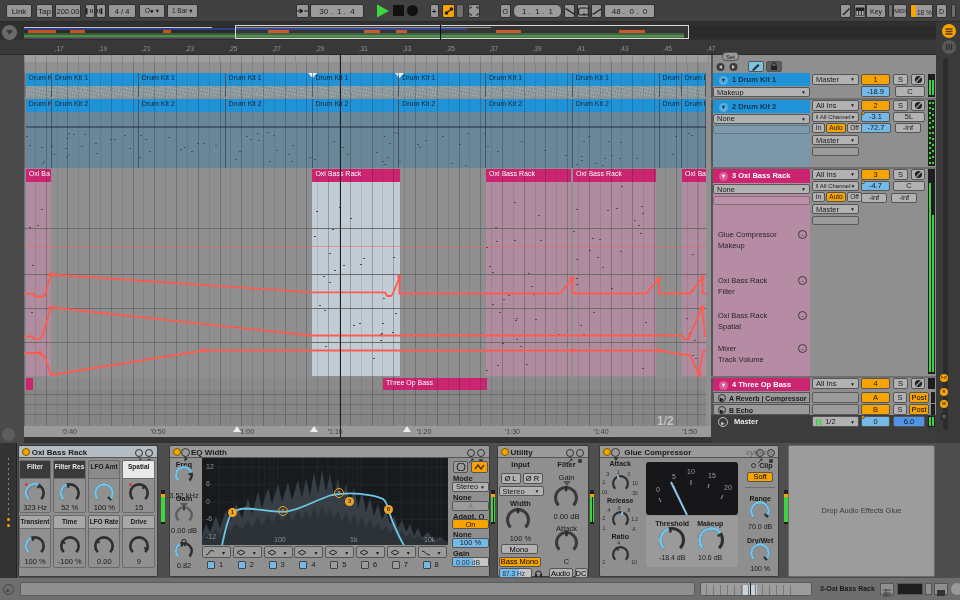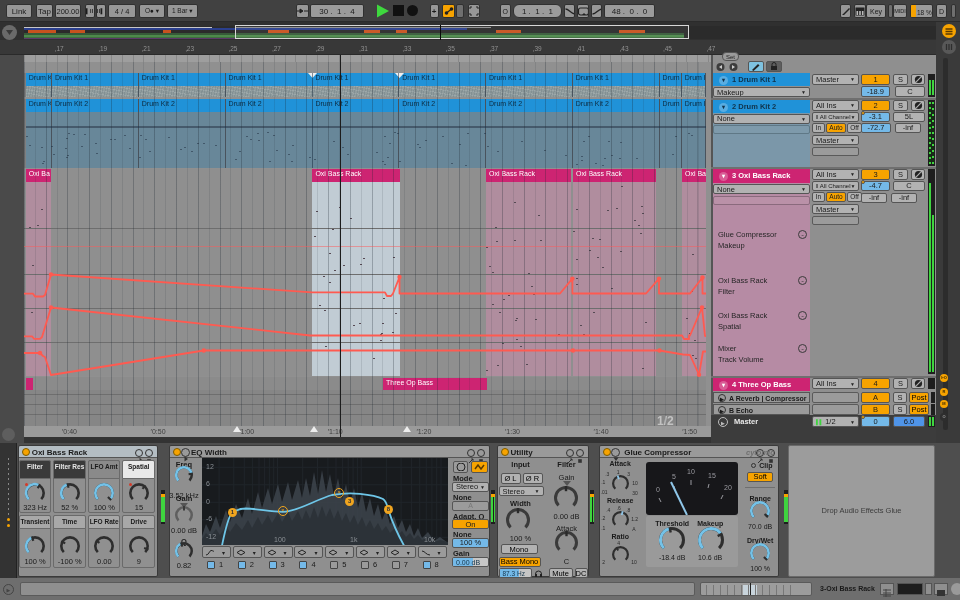--- a/index.html
+++ b/index.html
@@ -758,21 +758,21 @@
       <path d="M6.6,21.4 A10.5,10.5 0 1,1 21.4,21.4" stroke="#3a3a3a" stroke-width="3" fill="none" stroke-linecap="butt"></path>
       <line x1="14.0" y1="7.2" x2="14.0" y2="2.0" stroke="#2a2a2a" stroke-width="2.4"></line>
     </svg>
 <div style="position:absolute;left:544.5px;top:511.5px;width:44px;text-align:center;font:normal 7.5px 'Liberation Sans', sans-serif;color:#1a1a1a;white-space:nowrap;">0.00 dB</div>
 <div style="position:absolute;left:544.5px;top:524px;width:44px;text-align:center;font:normal 7.5px 'Liberation Sans', sans-serif;color:#1a1a1a;white-space:nowrap;">Attack</div>
 <svg style="position:absolute;left:552.5px;top:528.5px" width="27" height="27" viewBox="0 0 27 27">
       <path d="M6.4,20.6 A10.0,10.0 0 1,1 20.6,20.6" stroke="#3a3a3a" stroke-width="3" fill="none" stroke-linecap="butt"></path>
       <line x1="13.5" y1="7.2" x2="13.5" y2="2.0" stroke="#2a2a2a" stroke-width="2.4"></line>
     </svg>
 <div style="position:absolute;left:544.5px;top:557px;width:44px;text-align:center;font:normal 7.5px 'Liberation Sans', sans-serif;color:#1a1a1a;white-space:nowrap;">C</div>
-<div class="abs" style="left:548.5px;top:568px;width:24px;height:10px;background:#b2b2b2;border:1px solid #555;border-radius:2px;color:6.5;font-size:7.5px;font-weight:normal;display:flex;align-items:center;justify-content:center;overflow:hidden;white-space:nowrap">Mute</div>
+<div class="abs" style="left:548.5px;top:568px;width:24px;height:10px;background:#b2b2b2;border:1px solid #555;border-radius:2px;color:6.5;font-size:7.5px;font-weight:normal;display:flex;align-items:center;justify-content:center;overflow:hidden;white-space:nowrap">Audio</div>
 <div class="abs" style="left:574.5px;top:568px;width:13px;height:10px;background:#b2b2b2;border:1px solid #555;border-radius:2px;color:6.5;font-size:7.5px;font-weight:normal;display:flex;align-items:center;justify-content:center;overflow:hidden;white-space:nowrap">DC</div>
 <div class="abs" style="left:590.3px;top:490px;width:4px;height:34px;background:#1e1e1e"></div>
     <div class="abs" style="left:590.3px;top:494px;width:4px;height:2.5px;background:#f7a300"></div>
     <div class="abs" style="left:590.3px;top:497px;width:1.7px;height:25px;background:#3fd43f"></div>
     <div class="abs" style="left:592.5px;top:497px;width:1.7px;height:25px;background:#3fd43f"></div>
 <div class="abs" style="left:599.2px;top:445px;width:180px;height:132px;background:#8f8f8f;border:1px solid #3a3a3a;border-radius:2px"></div>
     <div class="abs" style="left:600.2px;top:446px;width:178px;height:12px;background:#9a9a9a;border-bottom:1px solid #555;border-radius:2px 2px 0 0"></div>
     <div class="abs" style="left:603.2px;top:448px;width:8px;height:8px;border-radius:50%;background:#f7a300;border:1px solid #7a5a00"></div>
     <div style="position:absolute;left:624.2px;top:447.5px;font:bold 8px 'Liberation Sans', sans-serif;color:#1a1a1a;white-space:nowrap;">Glue Compressor</div>
     <div class="abs" style="left:756.2px;top:448.5px;width:8px;height:8px;border-radius:50%;border:1px solid #333"><svg width="6" height="6">

